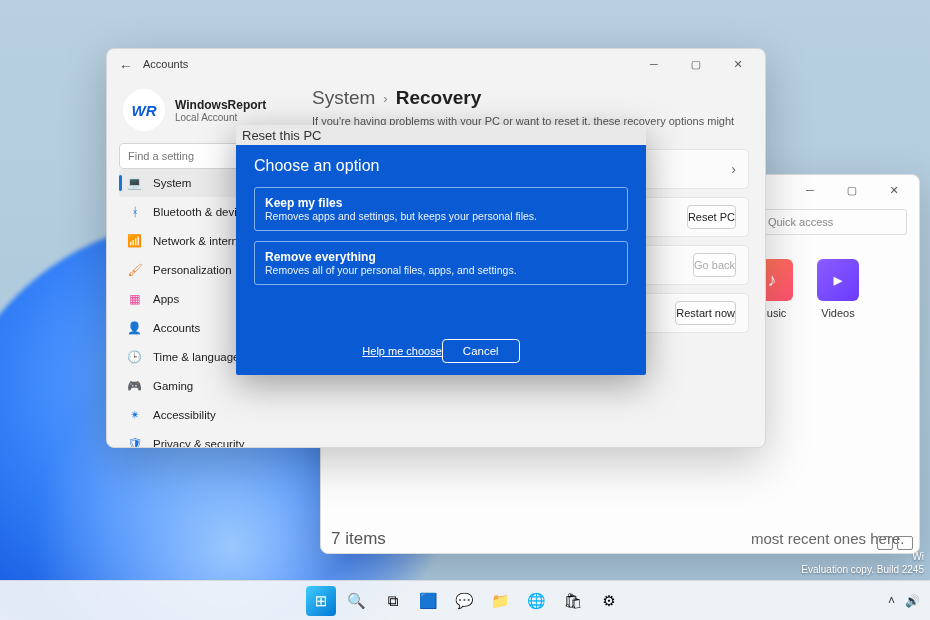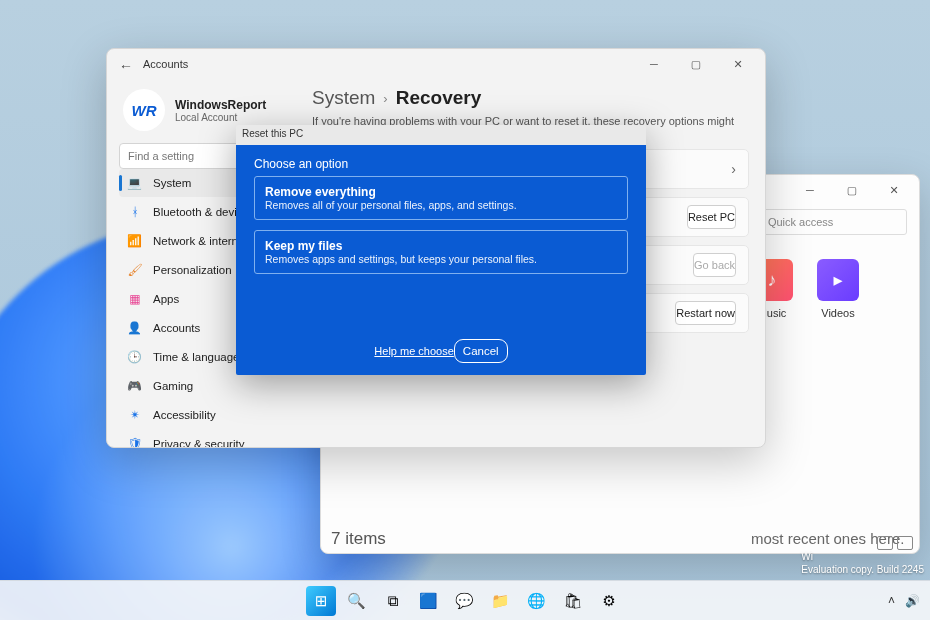--- a/index.html
+++ b/index.html
@@ -78,37 +78,37 @@
   .feedback{display:flex;align-items:center;gap:8px;font-size:11.5px;color:#333;padding:6px 4px;}
 
   
   .dialog{
     position:absolute; left:236px; top:125px; width:410px; height:250px;
     background:#0a5bd3; border-radius:2px;
     box-shadow: 0 10px 36px rgba(0,0,0,.35);
     color:#fff; display:flex; flex-direction:column;
     border-top:20px solid #e9e9e9;
   }
-  .dialog .dtitle{position:absolute;top:-17px;left:6px;font-size:10px;color:#333;}
+  .dialog .dtitle{position:absolute;top:-17px;left:6px;font-size:13px;color:#333;}
   .dialog .inner{padding:12px 18px 12px 18px; flex:1; display:flex; flex-direction:column;}
-  .dialog h2{font-size:12px;font-weight:400;margin-bottom:5px;}
+  .dialog h2{font-size:16px;font-weight:400;margin-bottom:12px;}
   .optbtn{border:1px solid #7fb0ef;border-radius:3px;padding:8px 10px;margin-bottom:10px;cursor:pointer;}
   .optbtn .ot{font-size:12px;font-weight:600;}
   .optbtn .od{font-size:10.5px;opacity:.92;}
   .dialog .footer{margin-top:auto;display:flex;align-items:center;justify-content:center;}
   .help{font-size:11px;text-decoration:underline;cursor:pointer;}
-  .cancel{border:1px solid #fff;background:transparent;color:#fff;padding:5px 8px;border-radius:9px;font-size:11.5px;cursor:pointer;}
+  .cancel{border:1px solid #fff;background:transparent;color:#fff;padding:5px 20px;border-radius:4px;font-size:11.5px;cursor:pointer;}
 
   
   .taskbar{position:absolute;left:0;right:0;bottom:0;height:40px;background:rgba(243,245,248,.92);border-top:1px solid #d5dbe2;display:flex;align-items:center;}
   .tcenter{position:absolute;left:50%;transform:translateX(-50%);display:flex;gap:6px;}
   .ticon{width:30px;height:30px;border-radius:4px;display:flex;align-items:center;justify-content:center;font-size:15px;}
   .ticon.win{background:linear-gradient(135deg,#3ecbff,#0078d4);color:#fff;}
   .tright{margin-left:auto;display:flex;align-items:center;gap:10px;padding-right:10px;color:#333;font-size:12px;}
-  .desktext{position:absolute;right:6px;bottom:44px;color:#fff;font-size:10px;line-height:1.3;text-shadow:0 1px 2px rgba(0,0,0,.4);}
+  .desktext{position:absolute;right:6px;bottom:44px;color:#fff;font-size:10px;text-align:right;line-height:1.3;text-shadow:0 1px 2px rgba(0,0,0,.4);}
 </style>
 </head>
 <body>
 
 <div class="bloom"></div>
 
 <div class="explorer">
   <div class="titlebar">
     <div class="winctl">
       <div>─</div>
@@ -234,26 +234,26 @@
       </div>
     </div>
   </div>
 </div>
 
 <div class="dialog">
   <div class="dtitle">Reset this PC</div>
   <div class="inner">
     <h2>Choose an option</h2>
     <div class="optbtn">
+      <div class="ot">Keep my files</div>
+      <div class="od">Removes apps and settings, but keeps your personal files.</div>
+    </div>
+    <div class="optbtn">
       <div class="ot">Remove everything</div>
       <div class="od">Removes all of your personal files, apps, and settings.</div>
-    </div>
-    <div class="optbtn">
-      <div class="ot">Keep my files</div>
-      <div class="od">Removes apps and settings, but keeps your personal files.</div>
     </div>
     <div class="footer">
       <span class="help">Help me choose</span>
       <button class="cancel">Cancel</button>
     </div>
   </div>
 </div>
 
 <div class="desktext">
   <div>Wi</div>

